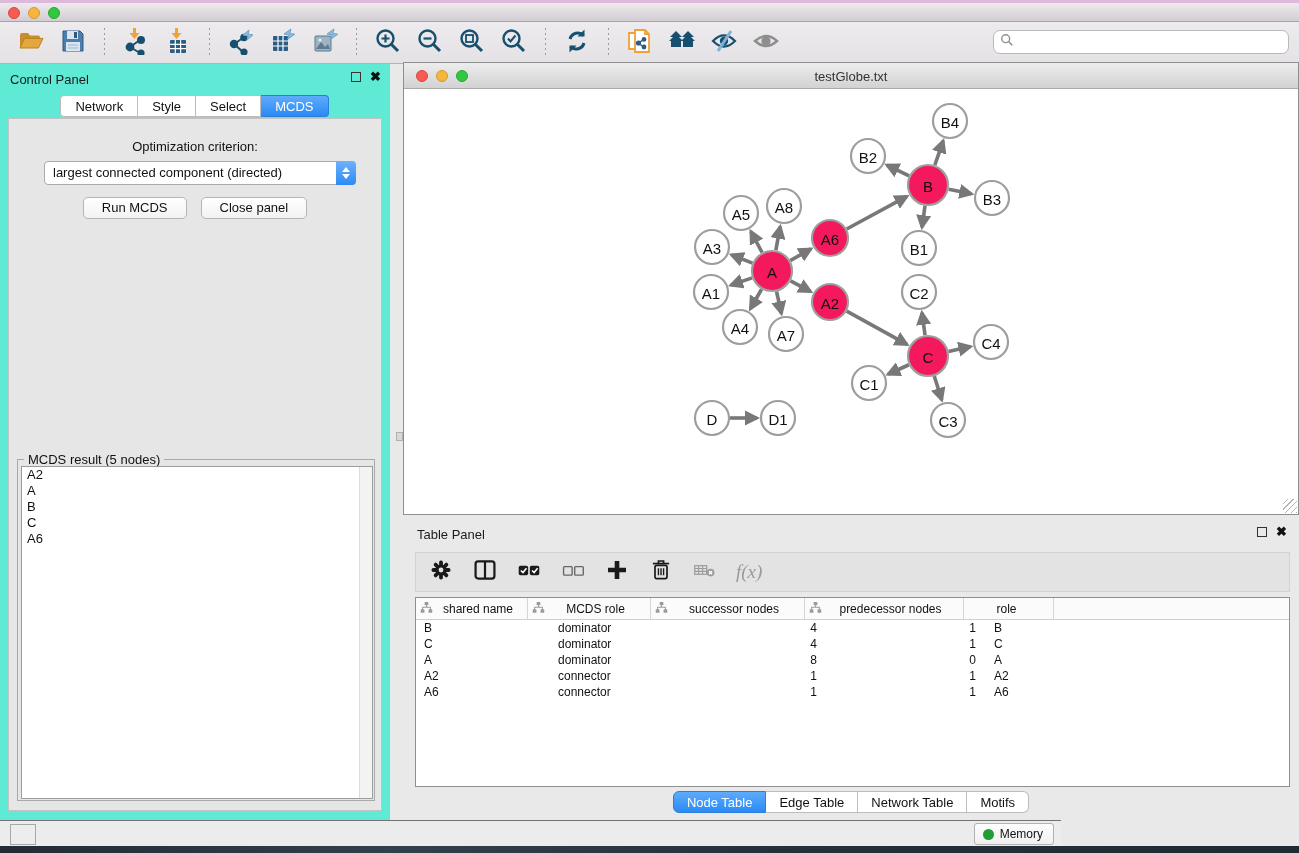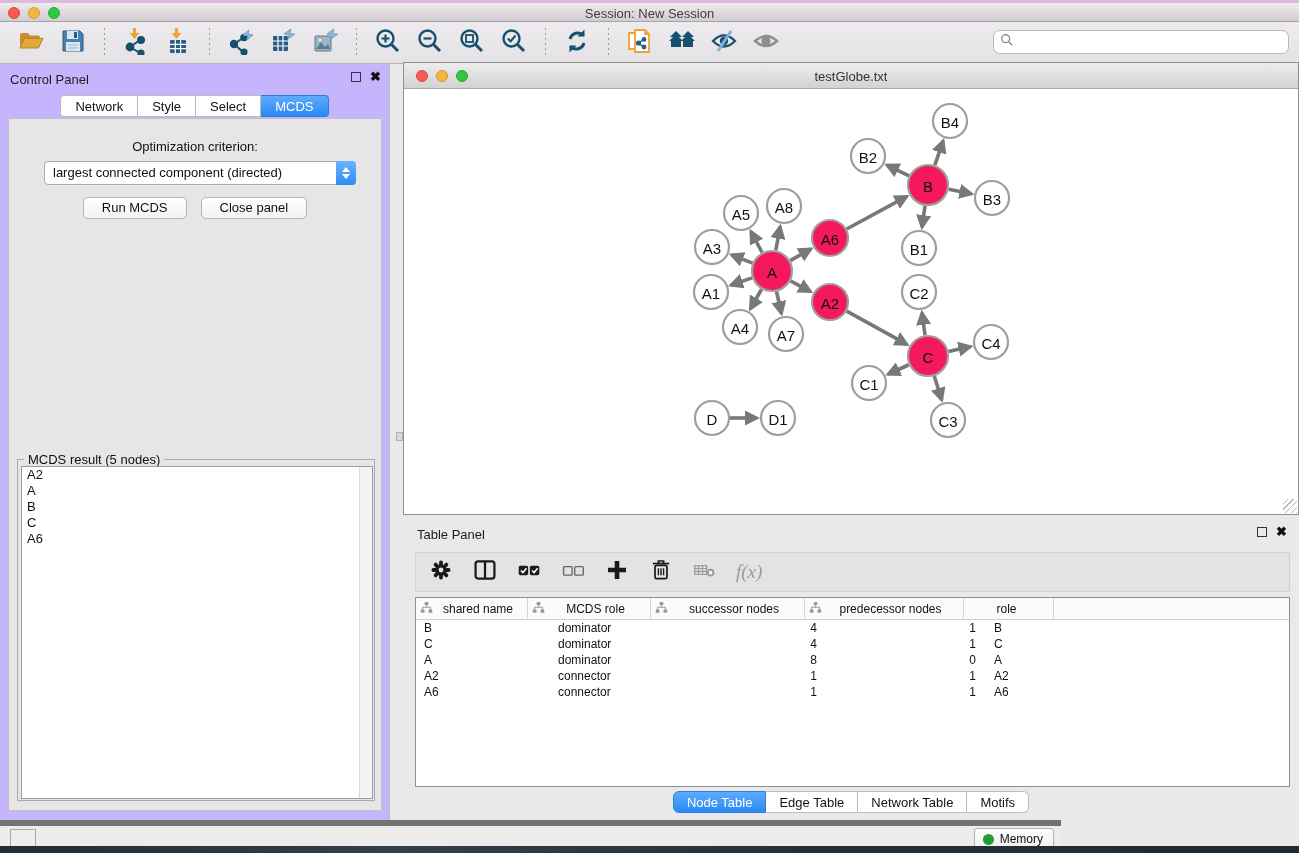--- a/index.html
+++ b/index.html
@@ -32,21 +32,21 @@
   .tbtn svg { width:28px; height:28px; }
   .searchbox { position:absolute; right:10px; top:8px; width:296px; height:24px;
     background:#fff; border:1px solid #b9b9b9; border-radius:7px;
     display:flex; align-items:center; padding-left:6px; }
   .searchbox svg { width:14px; height:14px; }
   .searchbox input { border:none; outline:none; flex:1; font-size:13px;
     background:transparent; padding-left:4px; font-family:"Liberation Sans",sans-serif; }
 
   
   .control-panel { position:absolute; left:0; top:64px; width:390px; height:756px;
-    background:#c4b5fd; border-right:1px solid #bdbdbd; }
+    background:#5eead4; border-right:1px solid #bdbdbd; }
   .panel-header { position:absolute; left:0; top:0; width:100%; height:30px; }
   .panel-header .ptitle { position:absolute; left:10px; top:8px; font-size:13px; color:#1c1c1c; }
   .panel-icons { position:absolute; right:8px; top:8px; display:flex; gap:9px; align-items:center; }
   .float-sq { width:10px; height:10px; border:1.5px solid #333; background:transparent; }
   .close-x { font-size:13px; font-weight:bold; color:#111; line-height:10px; }
 
   .tabrow { position:absolute; left:0; top:31px; width:100%; display:flex; justify-content:center; }
   .tab { height:22px; padding:0 14px; font-size:13px; line-height:21px; color:#111;
     background:#fff; border:1px solid #bcbcbc; border-left:none; }
   .tab:first-child { border-left:1px solid #bcbcbc; border-radius:4px 0 0 4px; }
@@ -119,42 +119,41 @@
 
   .tp-tabs { position:absolute; left:0; bottom:3px; width:100%; display:flex; justify-content:center; }
   .tp-tab { height:22px; padding:0 13px; font-size:13px; line-height:21px; color:#111;
     background:#fff; border:1px solid #bcbcbc; border-left:none; }
   .tp-tab:first-child { border-left:1px solid #bcbcbc; border-radius:6px 0 0 6px; }
   .tp-tab:last-child { border-radius:0 6px 6px 0; }
   .tp-tab.active { background:linear-gradient(#5fabfc,#2a8af4); color:#fff; border-color:#2a7fd8; }
 
   
   .statusbar { position:absolute; left:0; top:820px; width:1061px; height:26px;
-    background:#ececec; border-top:6px solid #737373; }
+    background:#ececec; border-top:1px solid #737373; }
   .menu-btn { position:absolute; left:10px; top:3px; width:26px; height:21px;
     background:#ededed; border:1px solid #a8a8a8; display:flex; align-items:center; justify-content:center; }
   .memory-btn { position:absolute; right:7px; top:2px; height:22px; padding:0 10px 0 8px;
     background:linear-gradient(#fdfdfd,#f0f0f0); border:1px solid #b2b2b2; border-radius:3px;
     display:flex; align-items:center; gap:6px; font-size:12px; color:#111; }
   .memdot { width:11px; height:11px; border-radius:50%; background:#1f9e33; }
   .desktop-strip { position:absolute; left:0; top:846px; width:1299px; height:7px;
     background:linear-gradient(90deg,#232b35,#31404d 30%,#26303b 60%,#202a33); }
 </style>
 </head>
 <body>
 
 <div class="app">
 
   <div class="titlebar">
     <div class="lights">
       <div class="light red"></div>
       <div class="light yellow"></div>
       <div class="light green"></div>
     </div>
-    <div class="title">Session: New Session</div>
   </div>
 
   <div class="toolbar" id="main-toolbar">
     <div class="tgroup">
         <div class="tbtn">
           <span><svg viewBox="0 0 28 28">
               <path d="M3 21V8q0-2 2-2h6l2 2.6h8q2 0 2 2V12" fill="#c98e2b"></path>
               <path d="M3 21l4.4-9.6H26L21.4 21z" fill="#e2a83e" stroke="#b9831f"></path>
             </svg></span>
         </div>

